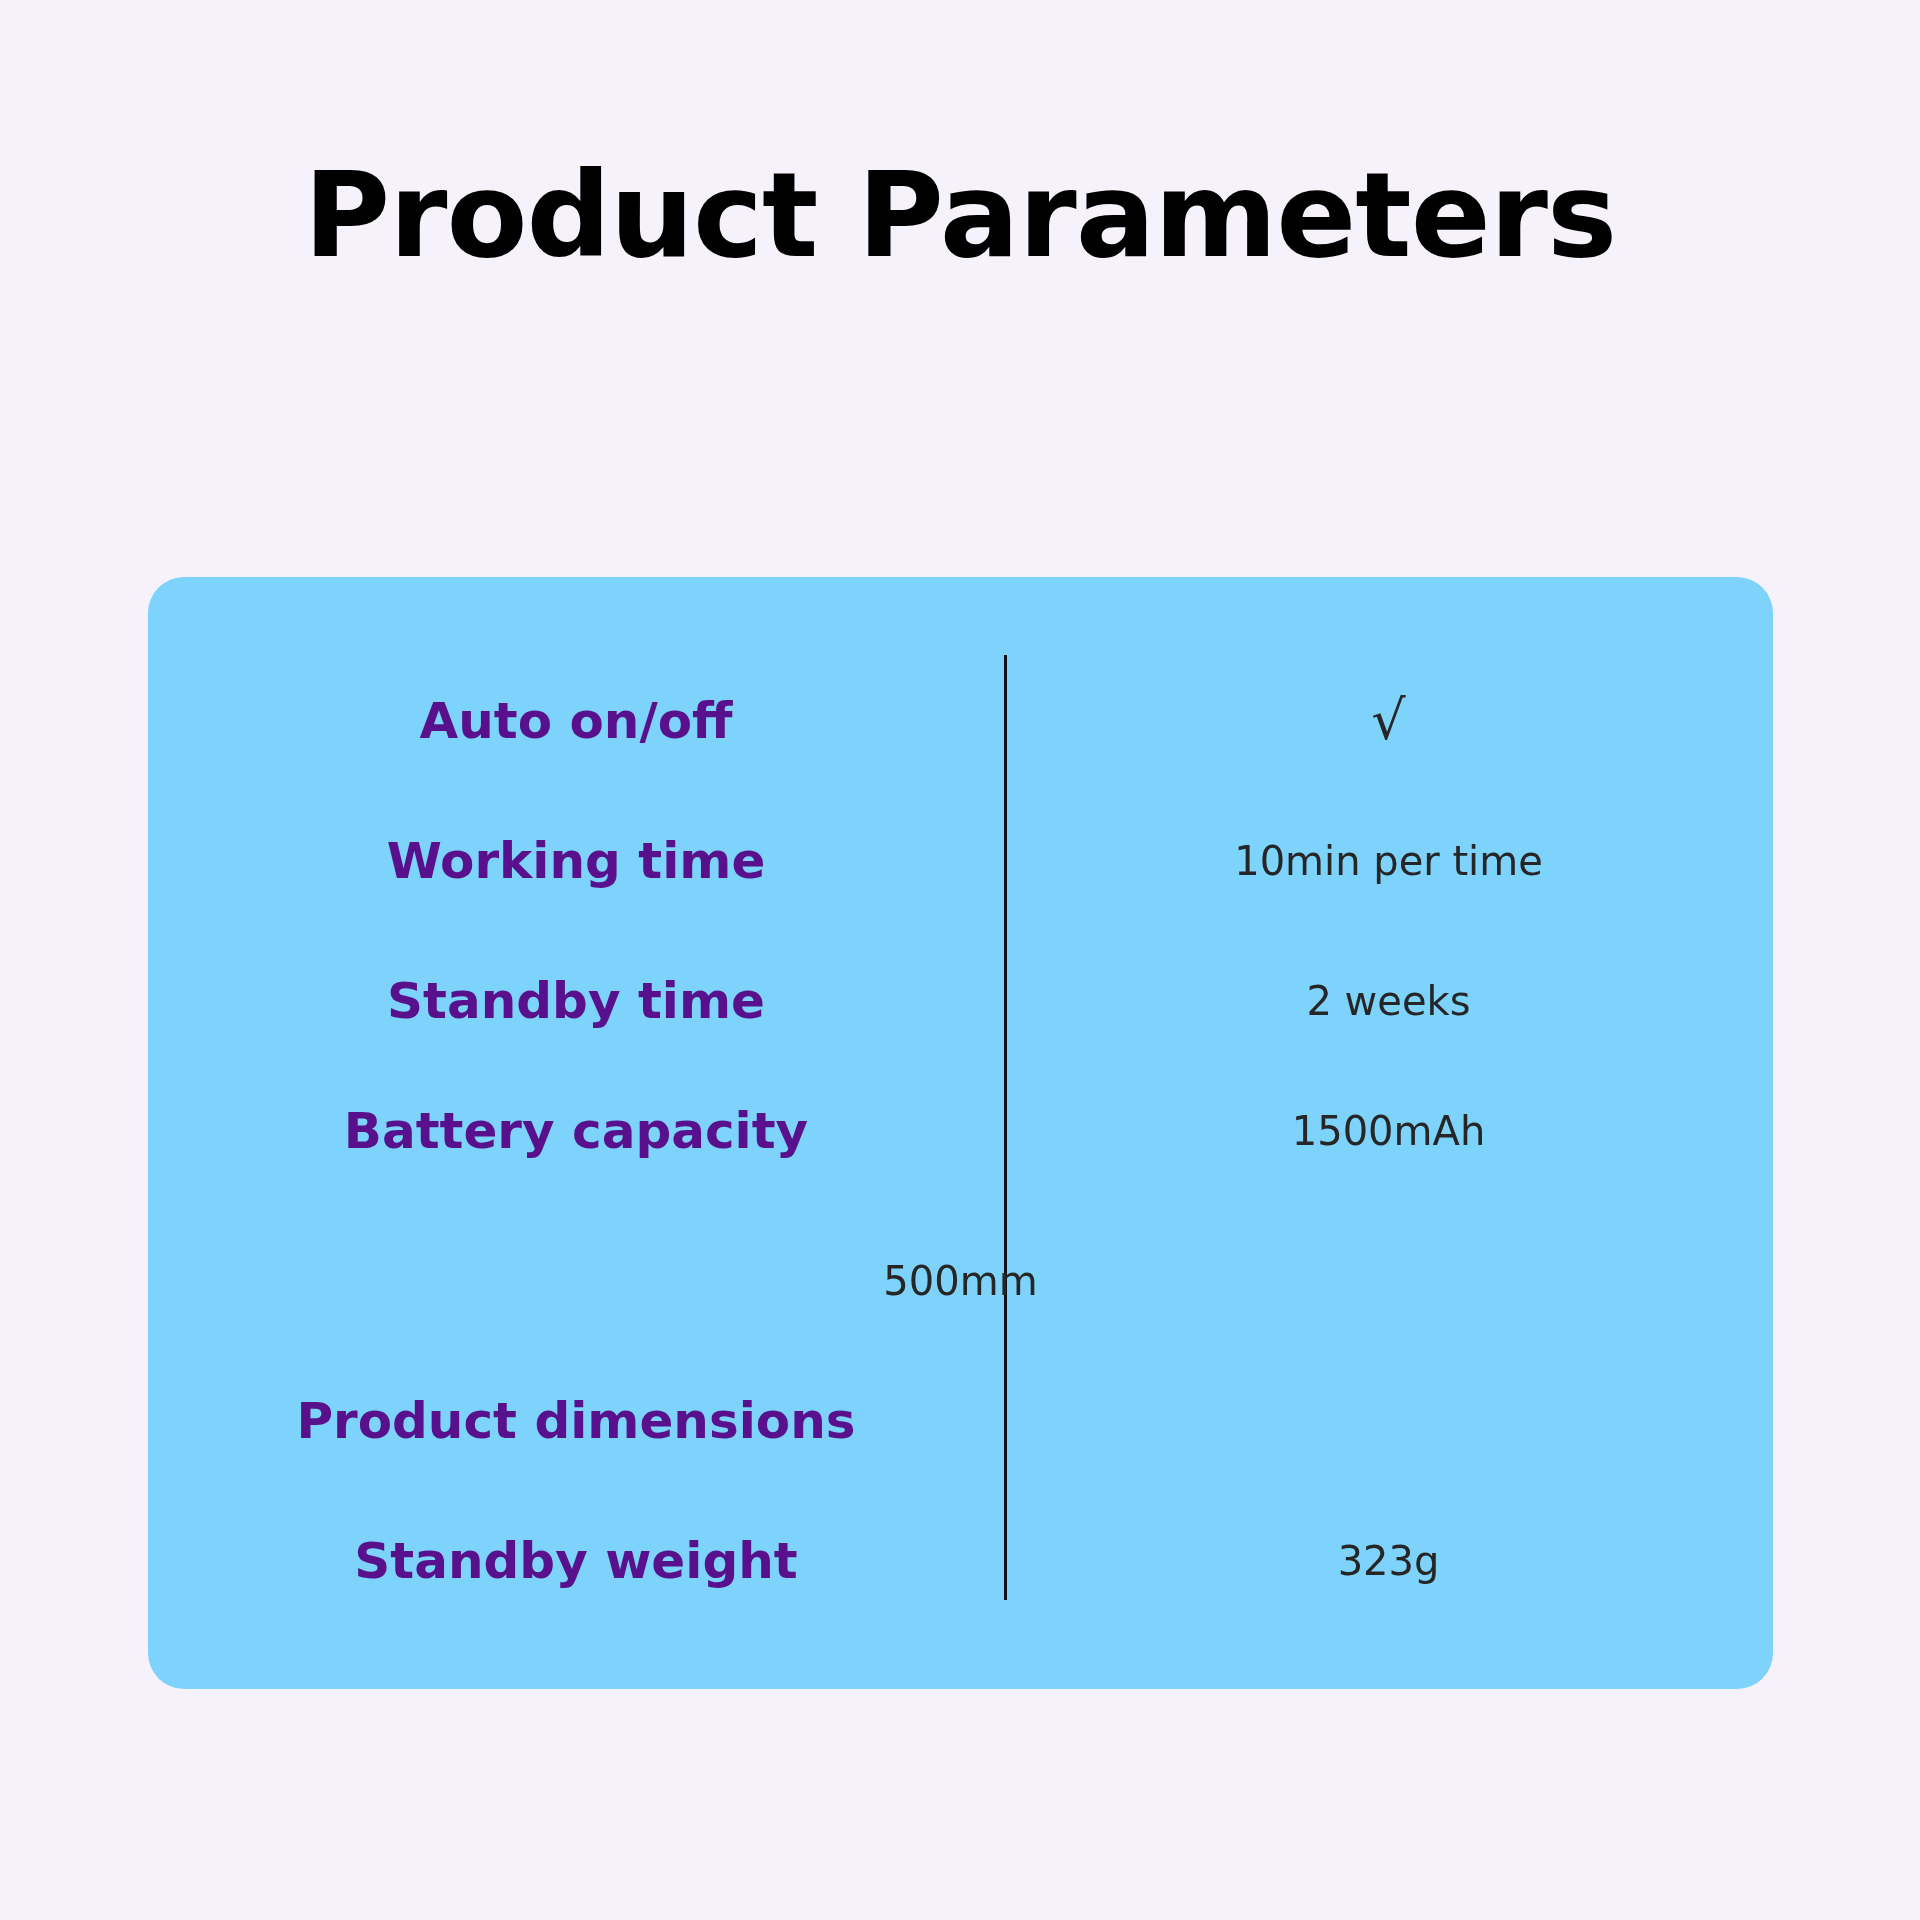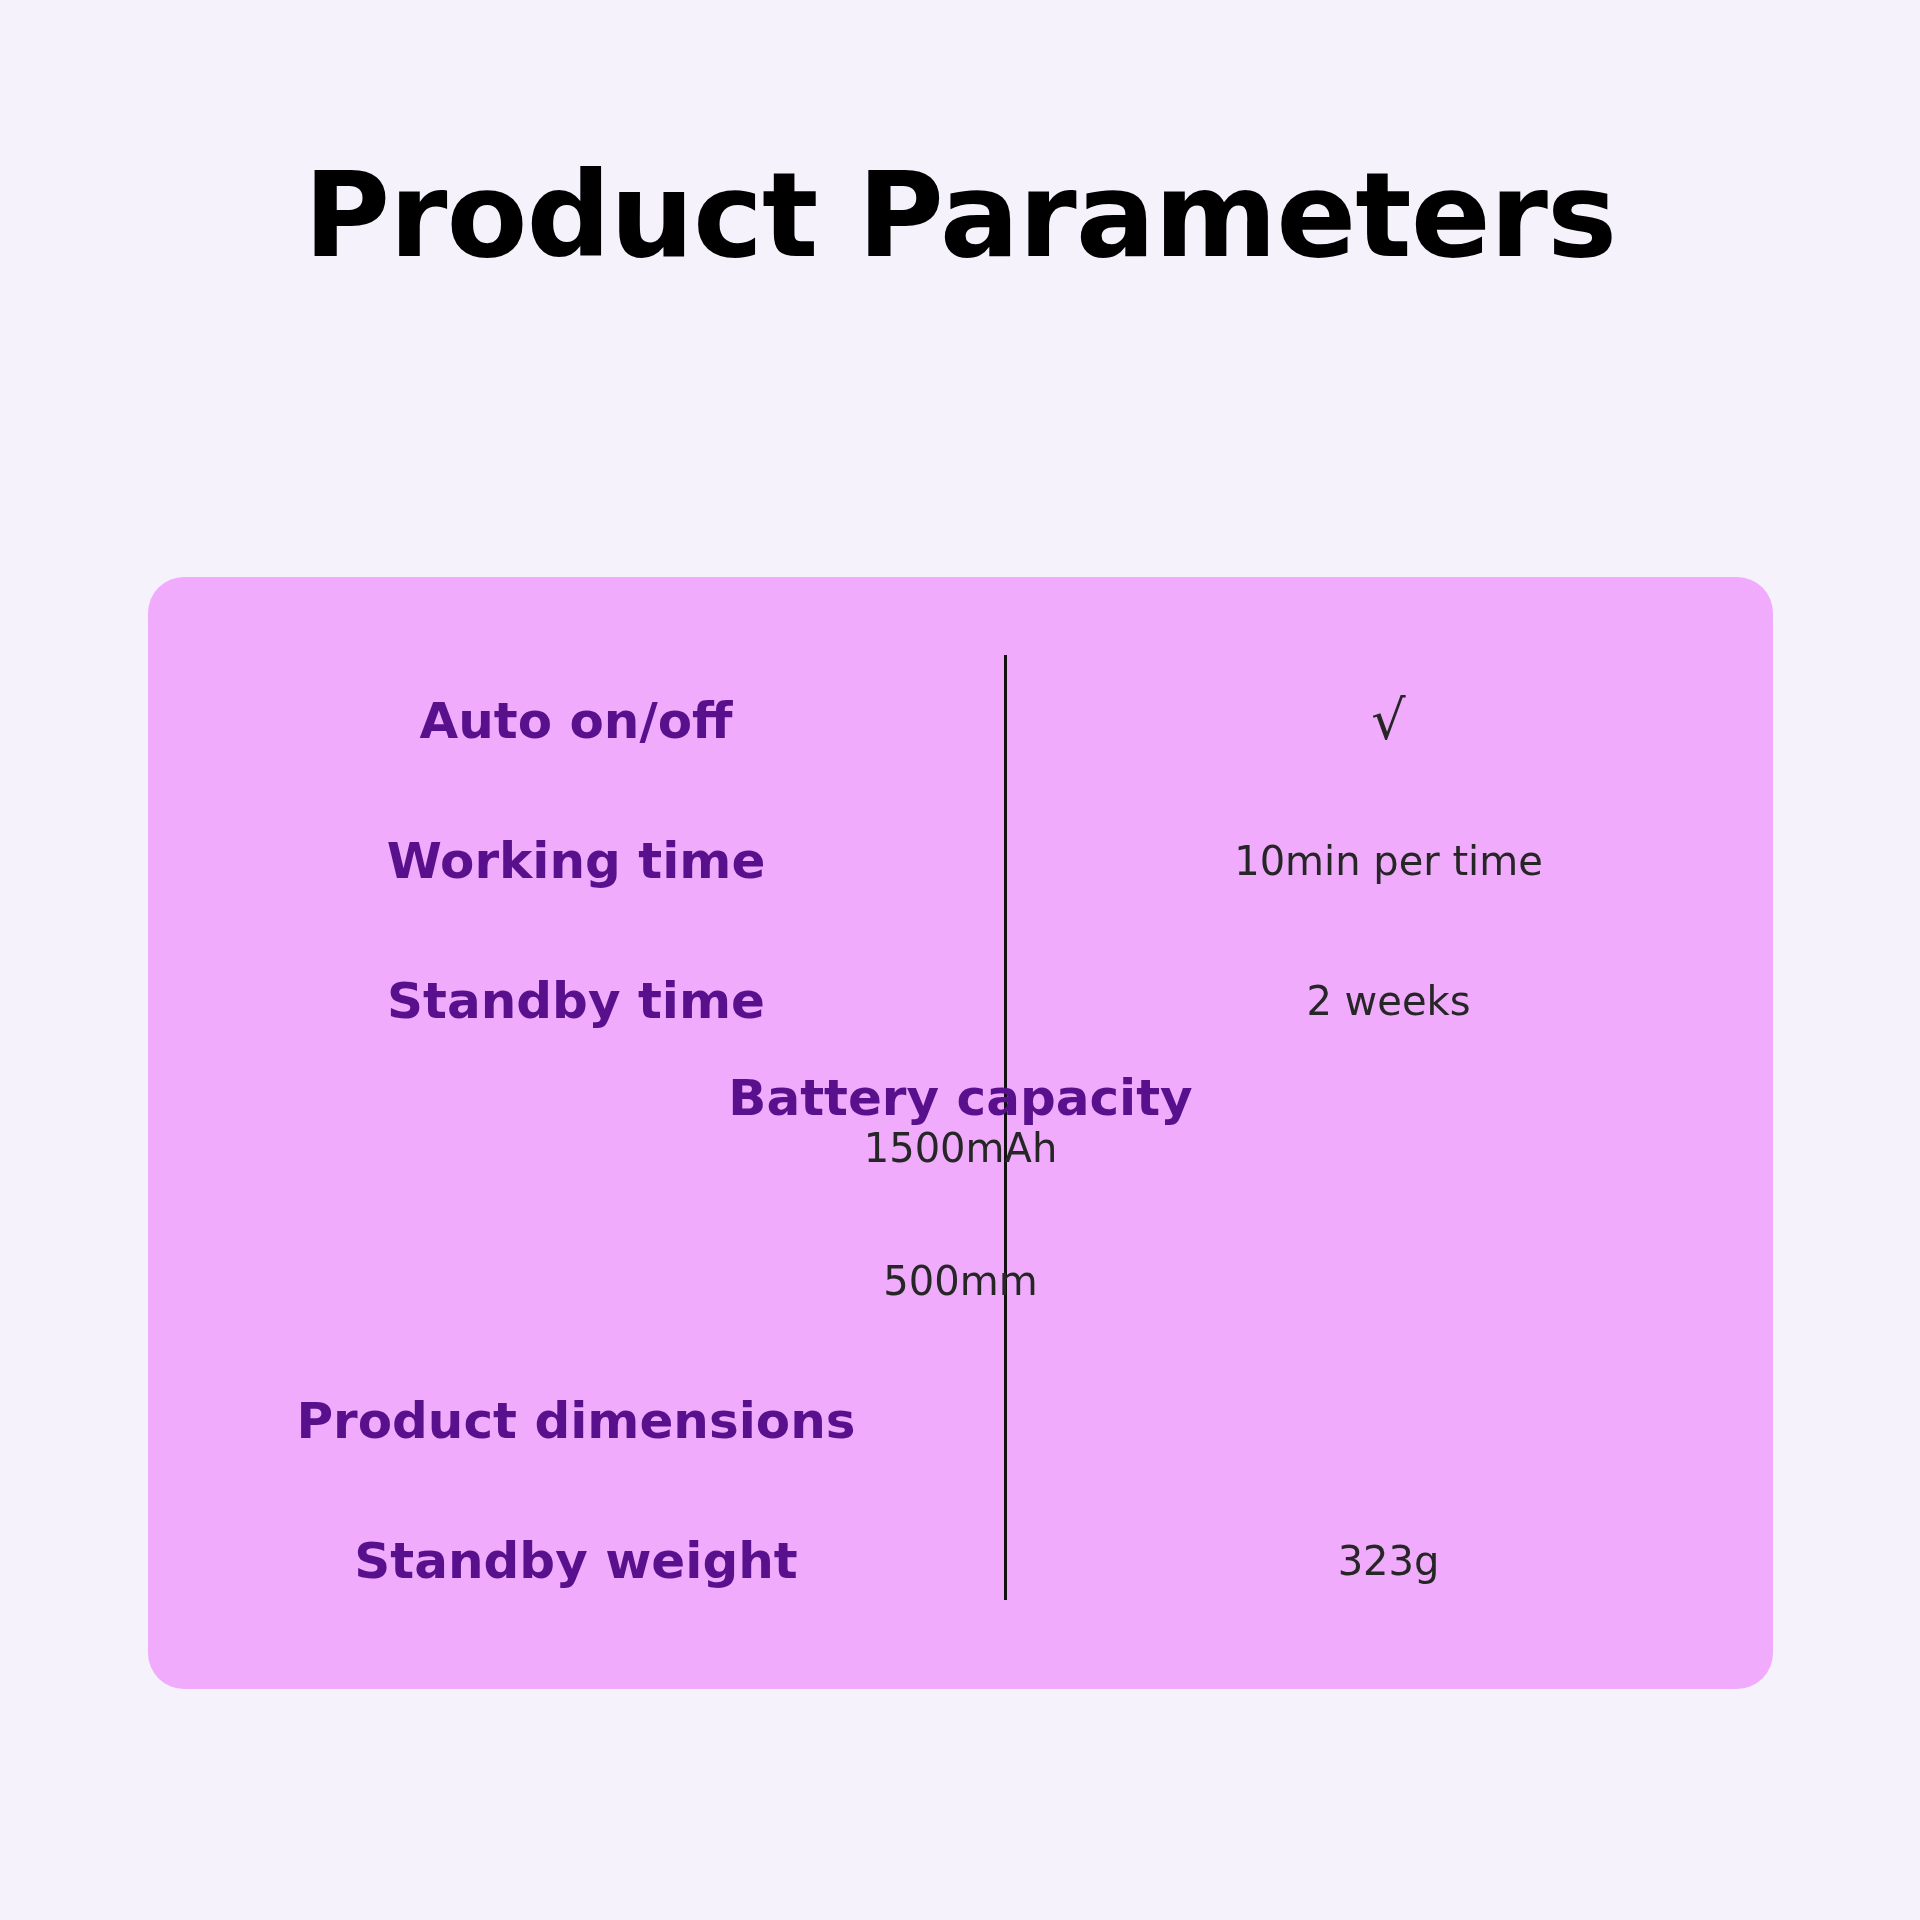--- a/index.html
+++ b/index.html
@@ -32,21 +32,21 @@
     white-space: nowrap;
   }
 
   
   .spec-card {
     position: absolute;
     left: 148px;
     top: 577px;
     width: 1625px;
     height: 1112px;
-    background: #f0abfc;
+    background: #7dd3fc;
     border-radius: 36px;
   }
 
   
   .spec-table {
     position: absolute;
     left: 0;
     top: 0;
     width: 100%;
     height: 100%;
@@ -116,21 +116,21 @@
     <div class="spec-row" style="top:214px;">
       <div class="spec-label">Working time</div>
       <div class="spec-value">10min per time</div>
     </div>
 
     <div class="spec-row" style="top:354px;">
       <div class="spec-label">Standby time</div>
       <div class="spec-value">2 weeks</div>
     </div>
 
-    <div class="spec-row" style="top:494px;flex-direction:column;">
+    <div class="spec-row" style="top:484px;">
       <div class="spec-label">Battery capacity</div>
       <div class="spec-value">1500mAh</div>
     </div>
 
     <div class="spec-row" style="top:634px;">
       <div class="spec-value">500mm</div>
     </div>
 
     <div class="spec-row" style="top:774px;">
       <div class="spec-label">Product dimensions</div>

